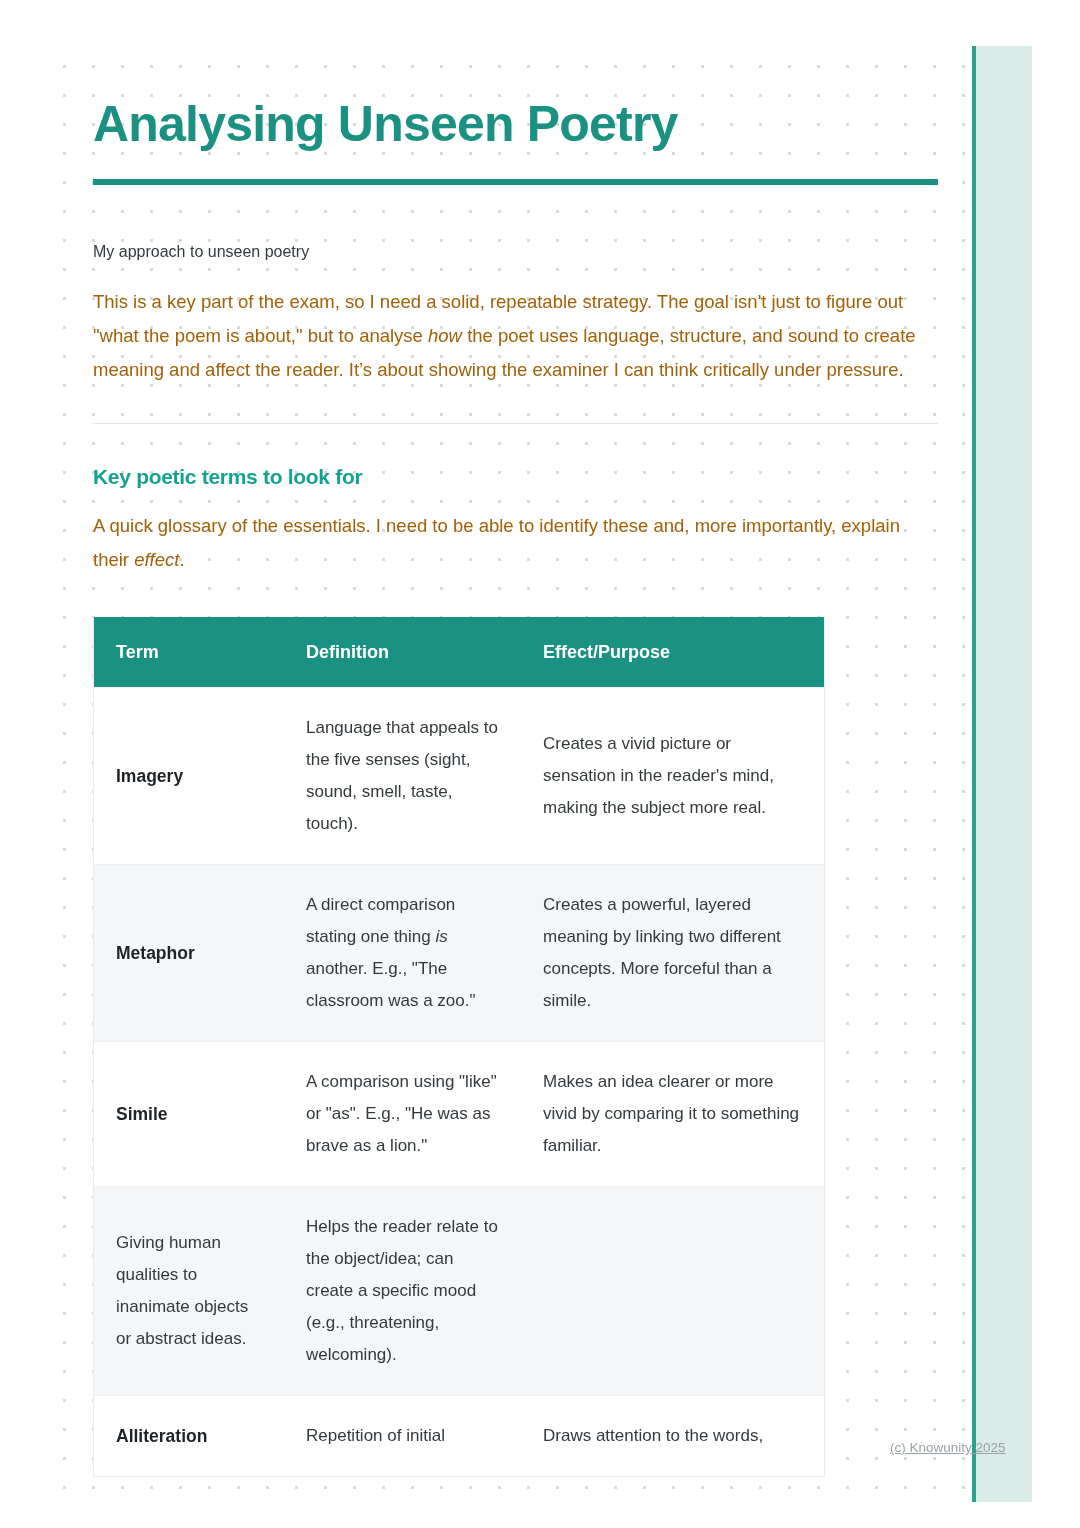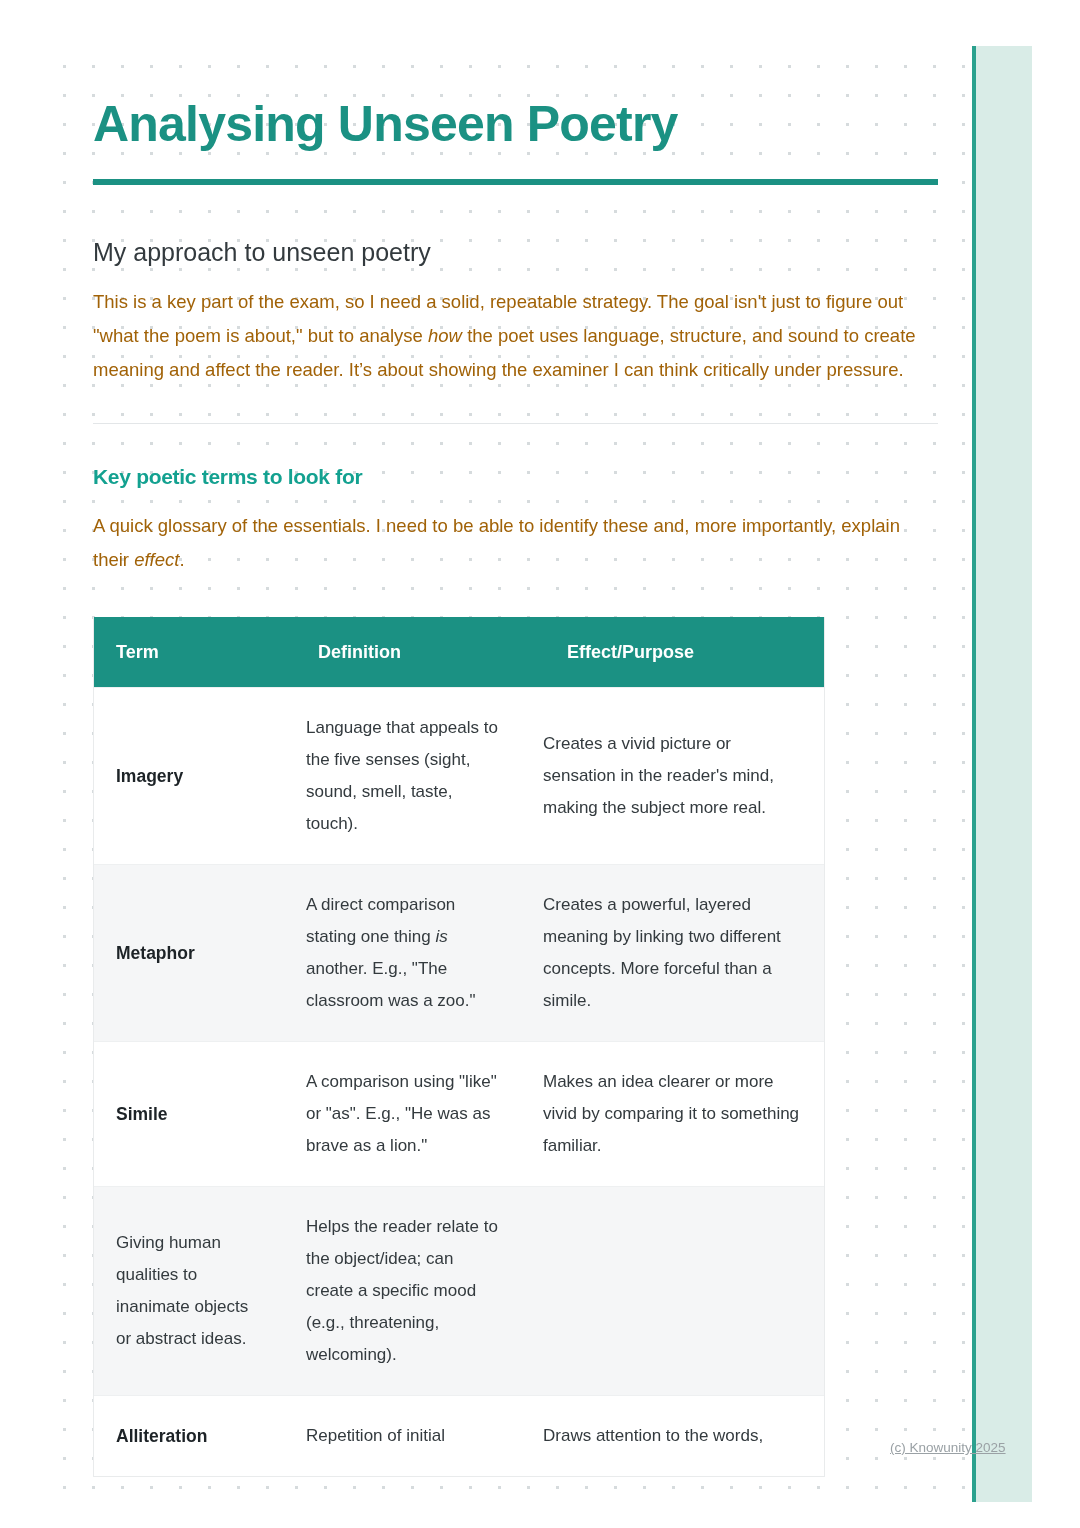--- a/index.html
+++ b/index.html
@@ -34,21 +34,21 @@
   h1.title {
     margin: 95px 0 4px 0;
     font-size: 50px; line-height: 58px;
     font-weight: 800; letter-spacing: -0.8px;
     color: #1b9183;
   }
   .title-rule { margin-top: 26px; width: 845px; height: 6px; background: #1b9183; }
 
   .lead {
     margin: 50px 0 0 0;
-    font-size: 25px; line-height: 34px; color: #333a3e;
+    font-size: 16px; line-height: 34px; color: #333a3e;
   }
   .body-para {
     margin: 16px 0 0 0;
     font-size: 18.5px; line-height: 34px; color: #a16207;
   }
   .body-para em { font-style: italic; }
 
   hr.divider {
     border: none; border-top: 1px solid #e3e6e8;
     margin: 36px 0 0 0; width: 845px;
@@ -59,21 +59,21 @@
     font-size: 21px; line-height: 33px; font-weight: 800;
     color: #13a190; letter-spacing: -0.3px;
   }
 
   .terms-table {
     margin-top: 40px; width: 732px;
     border: 1px solid #e9ebec; border-top: none;
   }
   .t-head {
     display: grid; grid-template-columns: 190px 237px 305px;
-    background: #1b9183; color: #ffffff; gap: 12px;
+    background: #1b9183; color: #ffffff;
   }
   .t-head .th {
     padding: 24px 22px; font-size: 18px; font-weight: 700; line-height: 22px;
   }
   .t-row {
     display: grid; grid-template-columns: 190px 237px 305px;
     background: #ffffff; border-top: 1px solid #eef0f1;
   }
   .t-row.alt { background: #f5f6f7; }
   .cell {

